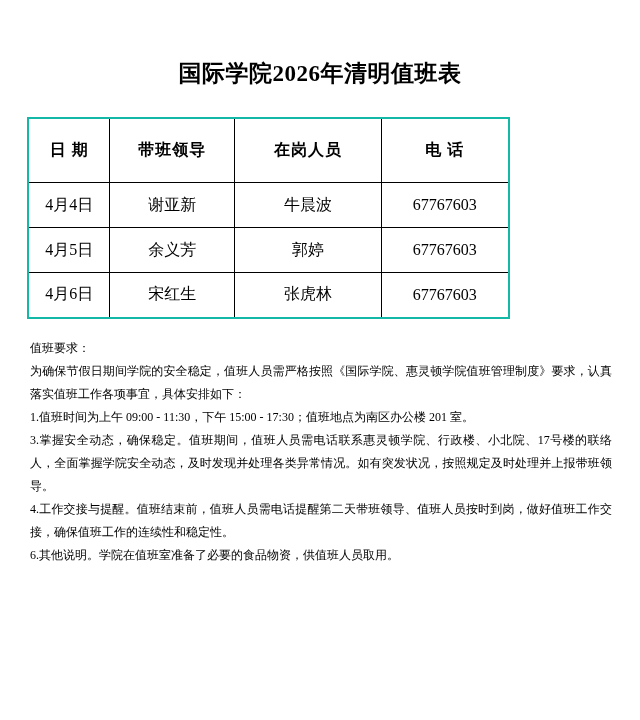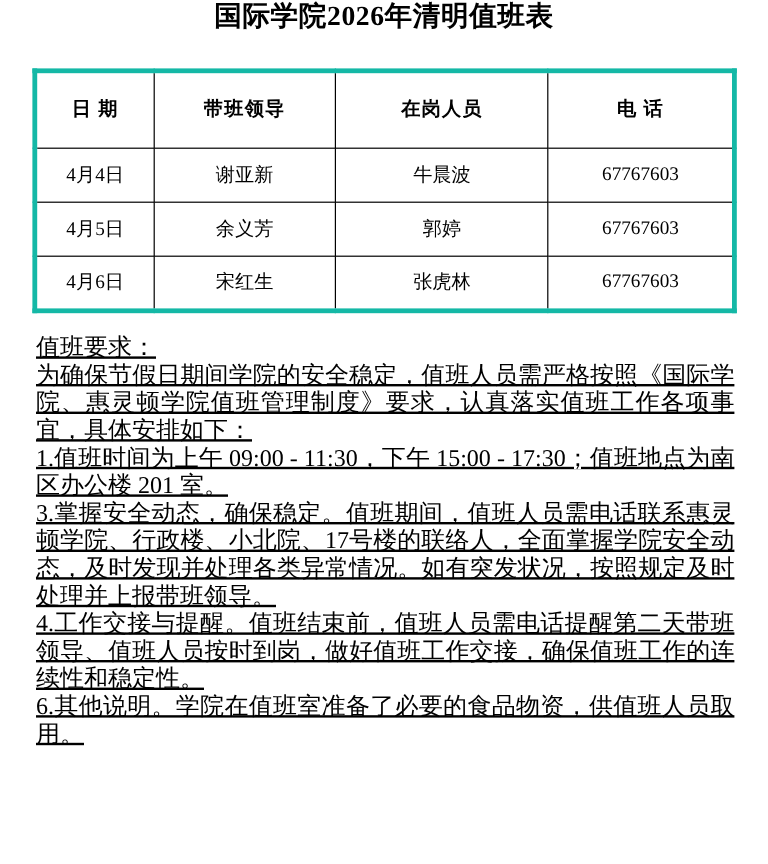--- a/index.html
+++ b/index.html
@@ -10,31 +10,32 @@
     color: #000000;
   }
   .page {
     position: relative;
     width: 640px;
     height: 720px;
     background: #ffffff;
     overflow: hidden;
   }
   .title {
+    padding-top: 60px;
     text-align: center;
     font-size: 23px;
     font-weight: bold;
     letter-spacing: 0.5px;
     line-height: 1.2;
   }
   table.duty-table {
     margin: 29px auto 0 27px;
-    width: 587px;
+    width: 483px;
     border-collapse: collapse;
-    border: 4px solid #14b8a6;
+    border: 2px solid #14b8a6;
     table-layout: fixed;
   }
   table.duty-table th,
   table.duty-table td {
     border: 1px solid #000000;
     text-align: center;
     vertical-align: middle;
     font-size: 16px;
     padding: 0;
   }
@@ -47,25 +48,24 @@
     height: 45px;
     font-weight: normal;
     margin-left: 42px;
   }
   col.c-date  { width: 17%;   }
   col.c-lead  { width: 26%;   }
   col.c-staff { width: 30.4%; }
   col.c-phone { width: 26.6%; }
   .requirements {
     margin: 18px 28px 0 30px;
-    font-size: 20px;
+    font-size: 12px;
     line-height: 23px;
     text-align: justify;
     text-justify: inter-ideograph;
-    text-decoration: underline;
   }
   .requirements p { margin: 0; }
 </style>
 </head>
 <body>
 
 <div class="page">
 
   <h1 class="title">国际学院2026年清明值班表</h1>
 

